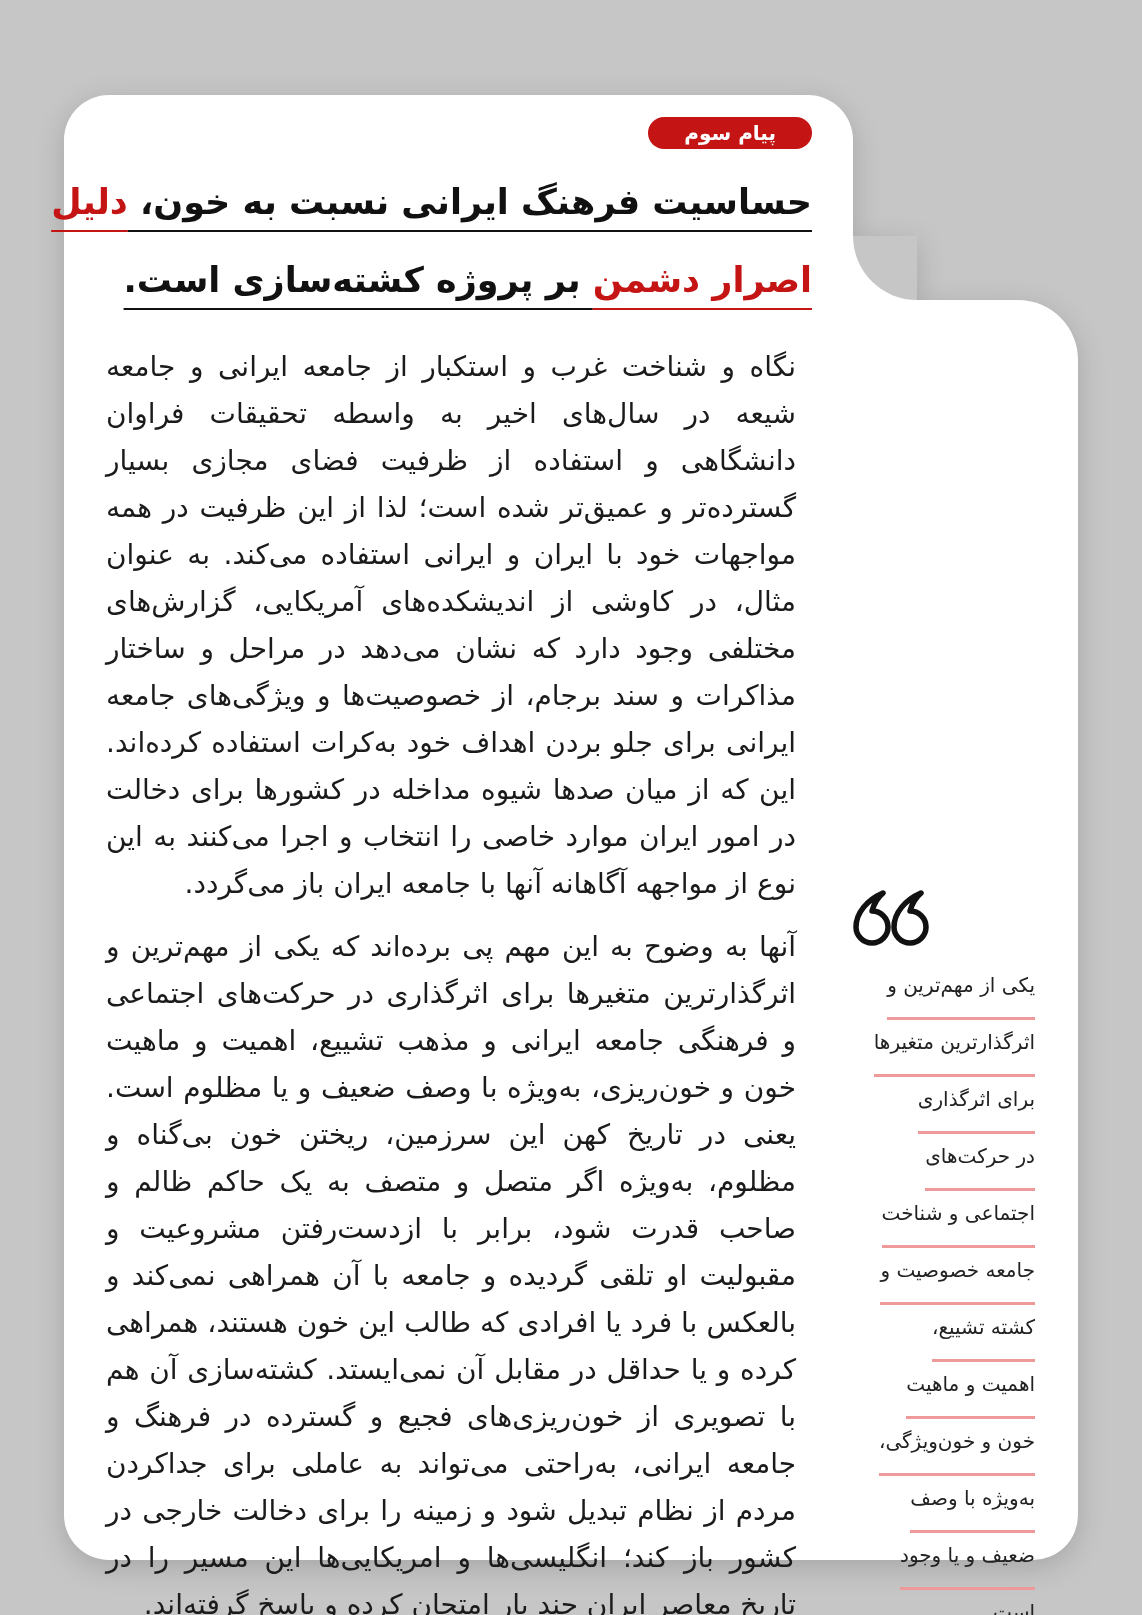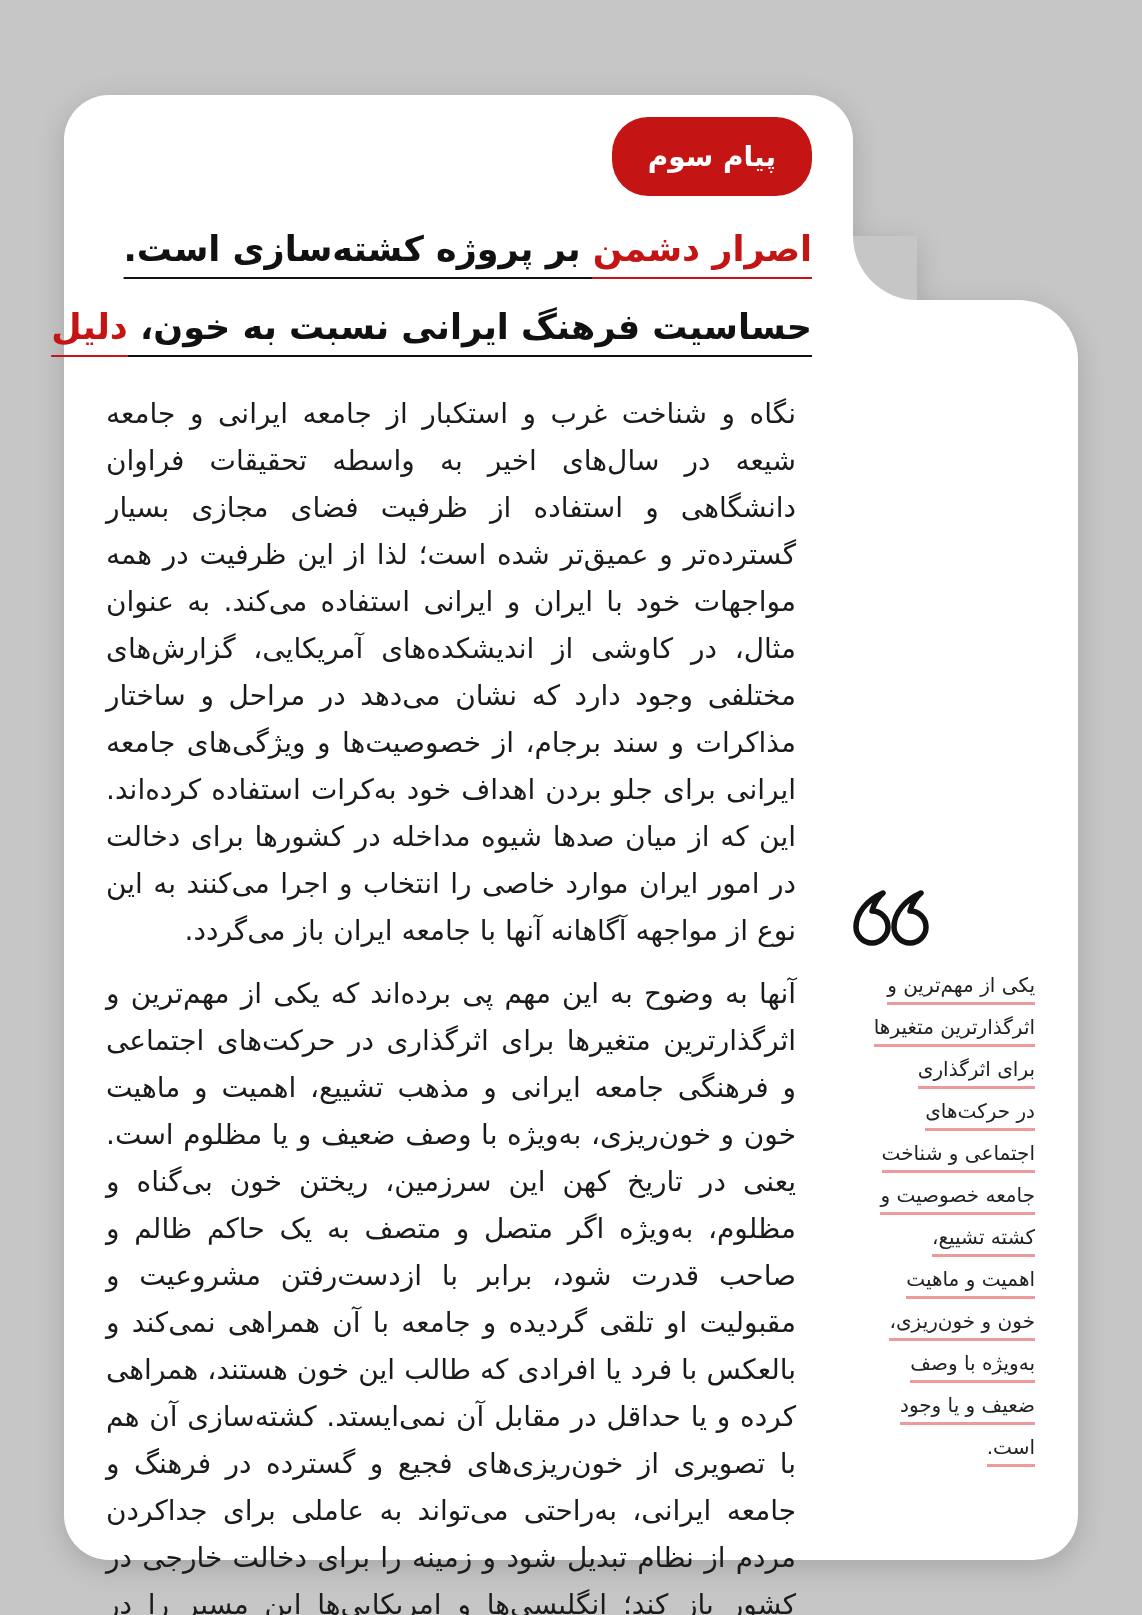--- a/index.html
+++ b/index.html
@@ -25,39 +25,39 @@
   .shape-a{position:absolute;left:0;top:0;width:789px;height:205px;background:#fff;border-radius:45px 45px 0 0;}
   .shape-b{position:absolute;left:0;top:205px;width:1014px;height:1260px;background:#fff;border-radius:0 60px 45px 45px;}
   .fillet{position:absolute;left:789px;top:141px;width:64px;height:64px;background:#fff;}
   .fillet-gray{width:100%;height:100%;background:var(--page-gray);border-bottom-left-radius:100%;}
   .card-content{position:absolute;inset:0;z-index:2;}
   
   .main-col{position:absolute;top:0;right:266px;width:722px;}
   .pill-row{margin-top:22px;text-align:right;}
   .pill{
     display:inline-block;background:var(--accent-red);color:#fff;
-    font-size:28px;font-weight:bold;padding:23px 36px;border-radius:36px;
+    font-size:20px;font-weight:bold;padding:4px 36px;border-radius:36px;
     letter-spacing:0;
   }
   .headline{margin-top:14px;font-weight:bold;font-size:35px;line-height:78px;color:#111;}
   .hl-line{display:block;white-space:nowrap;}
   .hl-seg{
     text-decoration:underline;
     text-decoration-thickness:2px;
     text-underline-offset:16px;
   }
   .hl-red{color:var(--accent-red);}
   .body-text{margin-top:24px;font-size:28px;line-height:47px;text-align:justify;color:var(--ink);}
   .body-text p{margin:16px;}
   
   .pullquote{position:absolute;top:793px;right:43px;width:192px;text-align:right;}
   .pq-icon-wrap{text-align:left;margin-bottom:16px;}
   .pq-line{margin-bottom:9px;}
   .pq-line span{
-    display:inline-block;font-size:20px;line-height:26px;padding-bottom:4px;
+    display:inline-block;font-size:20px;line-height:26px;padding-bottom:19px;
     border-bottom:3px solid var(--underline-red);white-space:nowrap;color:#222;
   }
   
   .masthead{position:absolute;z-index:3;}
 </style>
 </head>
 <body>
 
 <div class="card">
   <div class="card-bg">
@@ -69,22 +69,22 @@
   </div>
 
   <div class="card-content">
     <div class="main-col">
 
       <div class="pill-row">
         <span class="pill">پیام سوم</span>
       </div>
 
       <h1 class="headline">
+        <span class="hl-line"><span class="hl-seg">حساسیت فرهنگ ایرانی نسبت به خون، </span><span class="hl-seg hl-red">دلیل</span></span>
         <span class="hl-line"><span class="hl-seg hl-red">اصرار دشمن</span><span class="hl-seg"> بر پروژه کشته‌سازی است.</span></span>
-        <span class="hl-line"><span class="hl-seg">حساسیت فرهنگ ایرانی نسبت به خون، </span><span class="hl-seg hl-red">دلیل</span></span>
       </h1>
 
       <div class="body-text">
         <p>نگاه و شناخت غرب و استکبار از جامعه ایرانی و جامعه شیعه در سال‌های اخیر به واسطه تحقیقات فراوان دانشگاهی و استفاده از ظرفیت فضای مجازی بسیار گسترده‌تر و عمیق‌تر شده است؛ لذا از این ظرفیت در همه مواجهات خود با ایران و ایرانی استفاده می‌کند. به عنوان مثال، در کاوشی از اندیشکده‌های آمریکایی، گزارش‌های مختلفی وجود دارد که نشان می‌دهد در مراحل و ساختار مذاکرات و سند برجام، از خصوصیت‌ها و ویژگی‌های جامعه ایرانی برای جلو بردن اهداف خود به‌کرات استفاده کرده‌اند. این که از میان صدها شیوه مداخله در کشورها برای دخالت در امور ایران موارد خاصی را انتخاب و اجرا می‌کنند به این نوع از مواجهه آگاهانه آنها با جامعه ایران باز می‌گردد.</p>
         <p>آنها به وضوح به این مهم پی برده‌اند که یکی از مهم‌ترین و اثرگذارترین متغیرها برای اثرگذاری در حرکت‌های اجتماعی و فرهنگی جامعه ایرانی و مذهب تشییع، اهمیت و ماهیت خون و خون‌ریزی، به‌ویژه با وصف ضعیف و یا مظلوم است. یعنی در تاریخ کهن این سرزمین، ریختن خون بی‌گناه و مظلوم، به‌ویژه اگر متصل و متصف به یک حاکم ظالم و صاحب قدرت شود، برابر با ازدست‌رفتن مشروعیت و مقبولیت او تلقی گردیده و جامعه با آن همراهی نمی‌کند و بالعکس با فرد یا افرادی که طالب این خون هستند، همراهی کرده و یا حداقل در مقابل آن نمی‌ایستد. کشته‌سازی آن هم با تصویری از خون‌ریزی‌های فجیع و گسترده در فرهنگ و جامعه ایرانی، به‌راحتی می‌تواند به عاملی برای جداکردن مردم از نظام تبدیل شود و زمینه را برای دخالت خارجی در کشور باز کند؛ انگلیسی‌ها و امریکایی‌ها این مسیر را در تاریخ معاصر ایران چند بار امتحان کرده و پاسخ گرفته‌اند.</p>
       </div>
     </div>
 
     <aside class="pullquote">
       <div class="pq-icon-wrap">
@@ -94,21 +94,21 @@
         </svg>
       </div>
       <div class="pq-line"><span>یکی از مهم‌ترین و</span></div>
       <div class="pq-line"><span>اثرگذارترین متغیرها</span></div>
       <div class="pq-line"><span>برای اثرگذاری</span></div>
       <div class="pq-line"><span>در حرکت‌های</span></div>
       <div class="pq-line"><span>اجتماعی و شناخت</span></div>
       <div class="pq-line"><span>جامعه خصوصیت و</span></div>
       <div class="pq-line"><span>کشته تشییع،</span></div>
       <div class="pq-line"><span>اهمیت و ماهیت</span></div>
-      <div class="pq-line"><span>خون و خون‌ریزی،</span></div>
+      <div class="pq-line"><span>خون و خون‌ویژگی،</span></div>
       <div class="pq-line"><span>به‌ویژه با وصف</span></div>
       <div class="pq-line"><span>ضعیف و یا وجود</span></div>
       <div class="pq-line"><span>است.</span></div>
     </aside>
   </div>
 </div>
 
 <div class="masthead">
   
   

